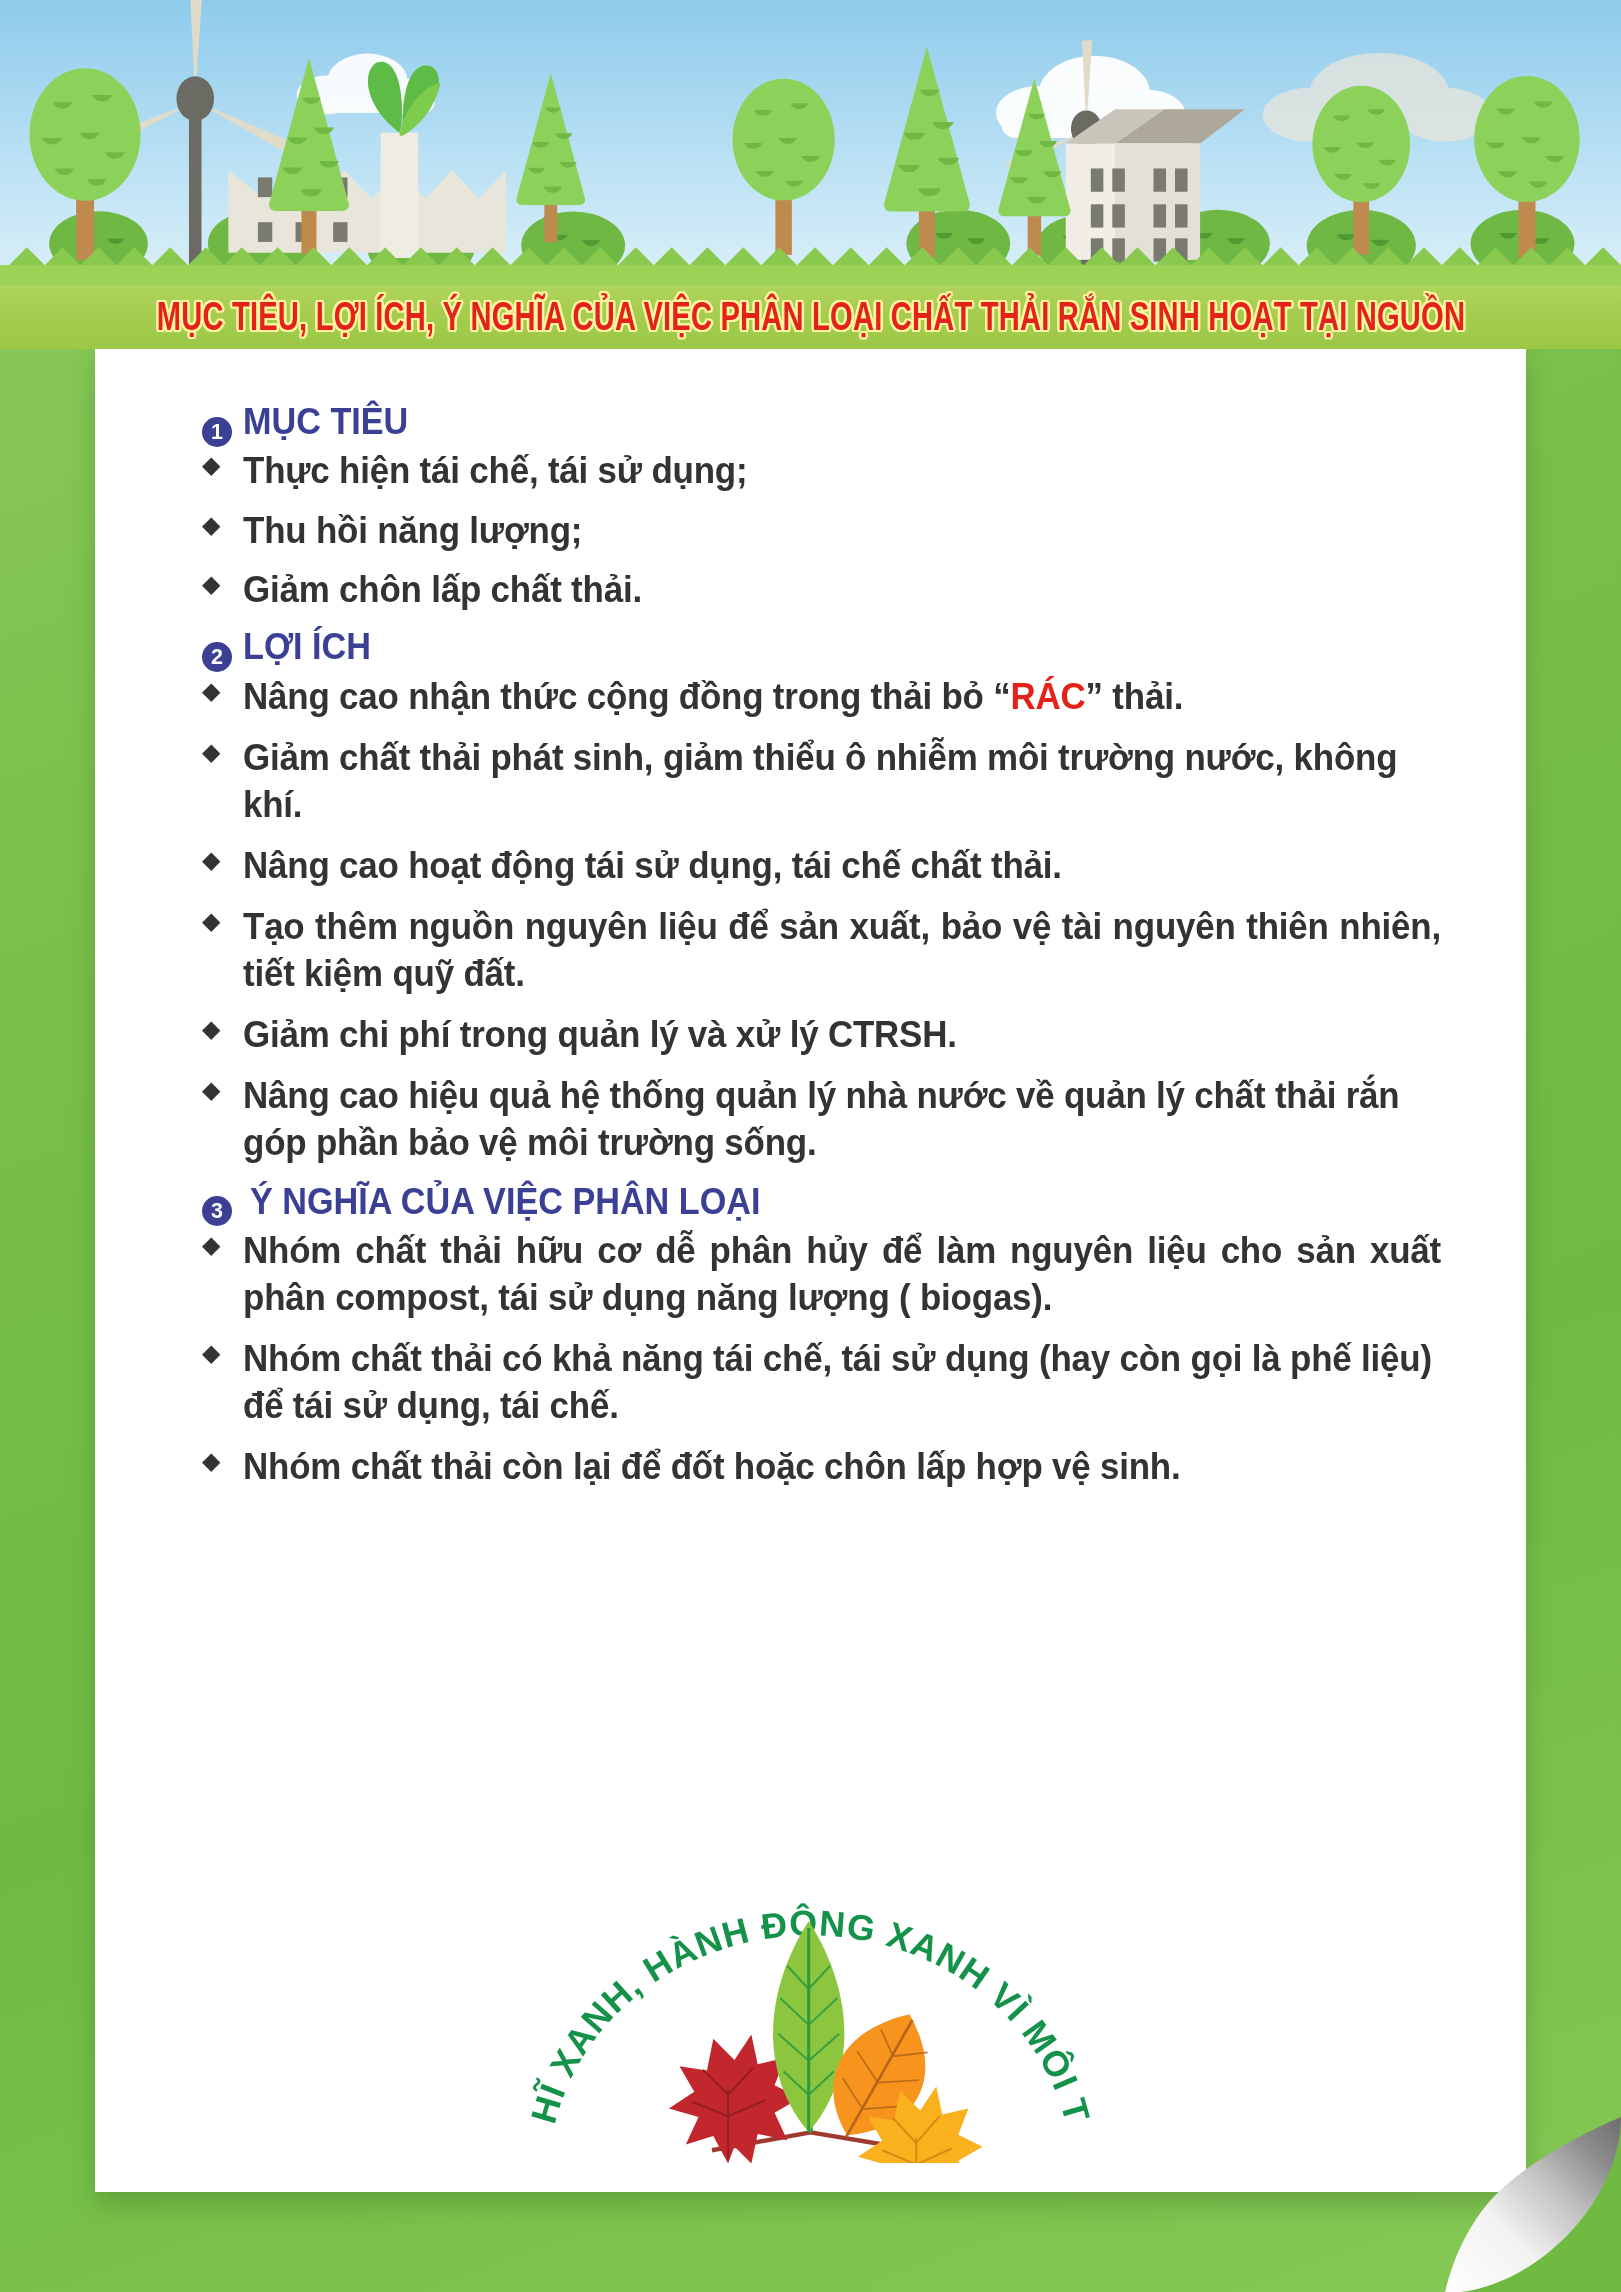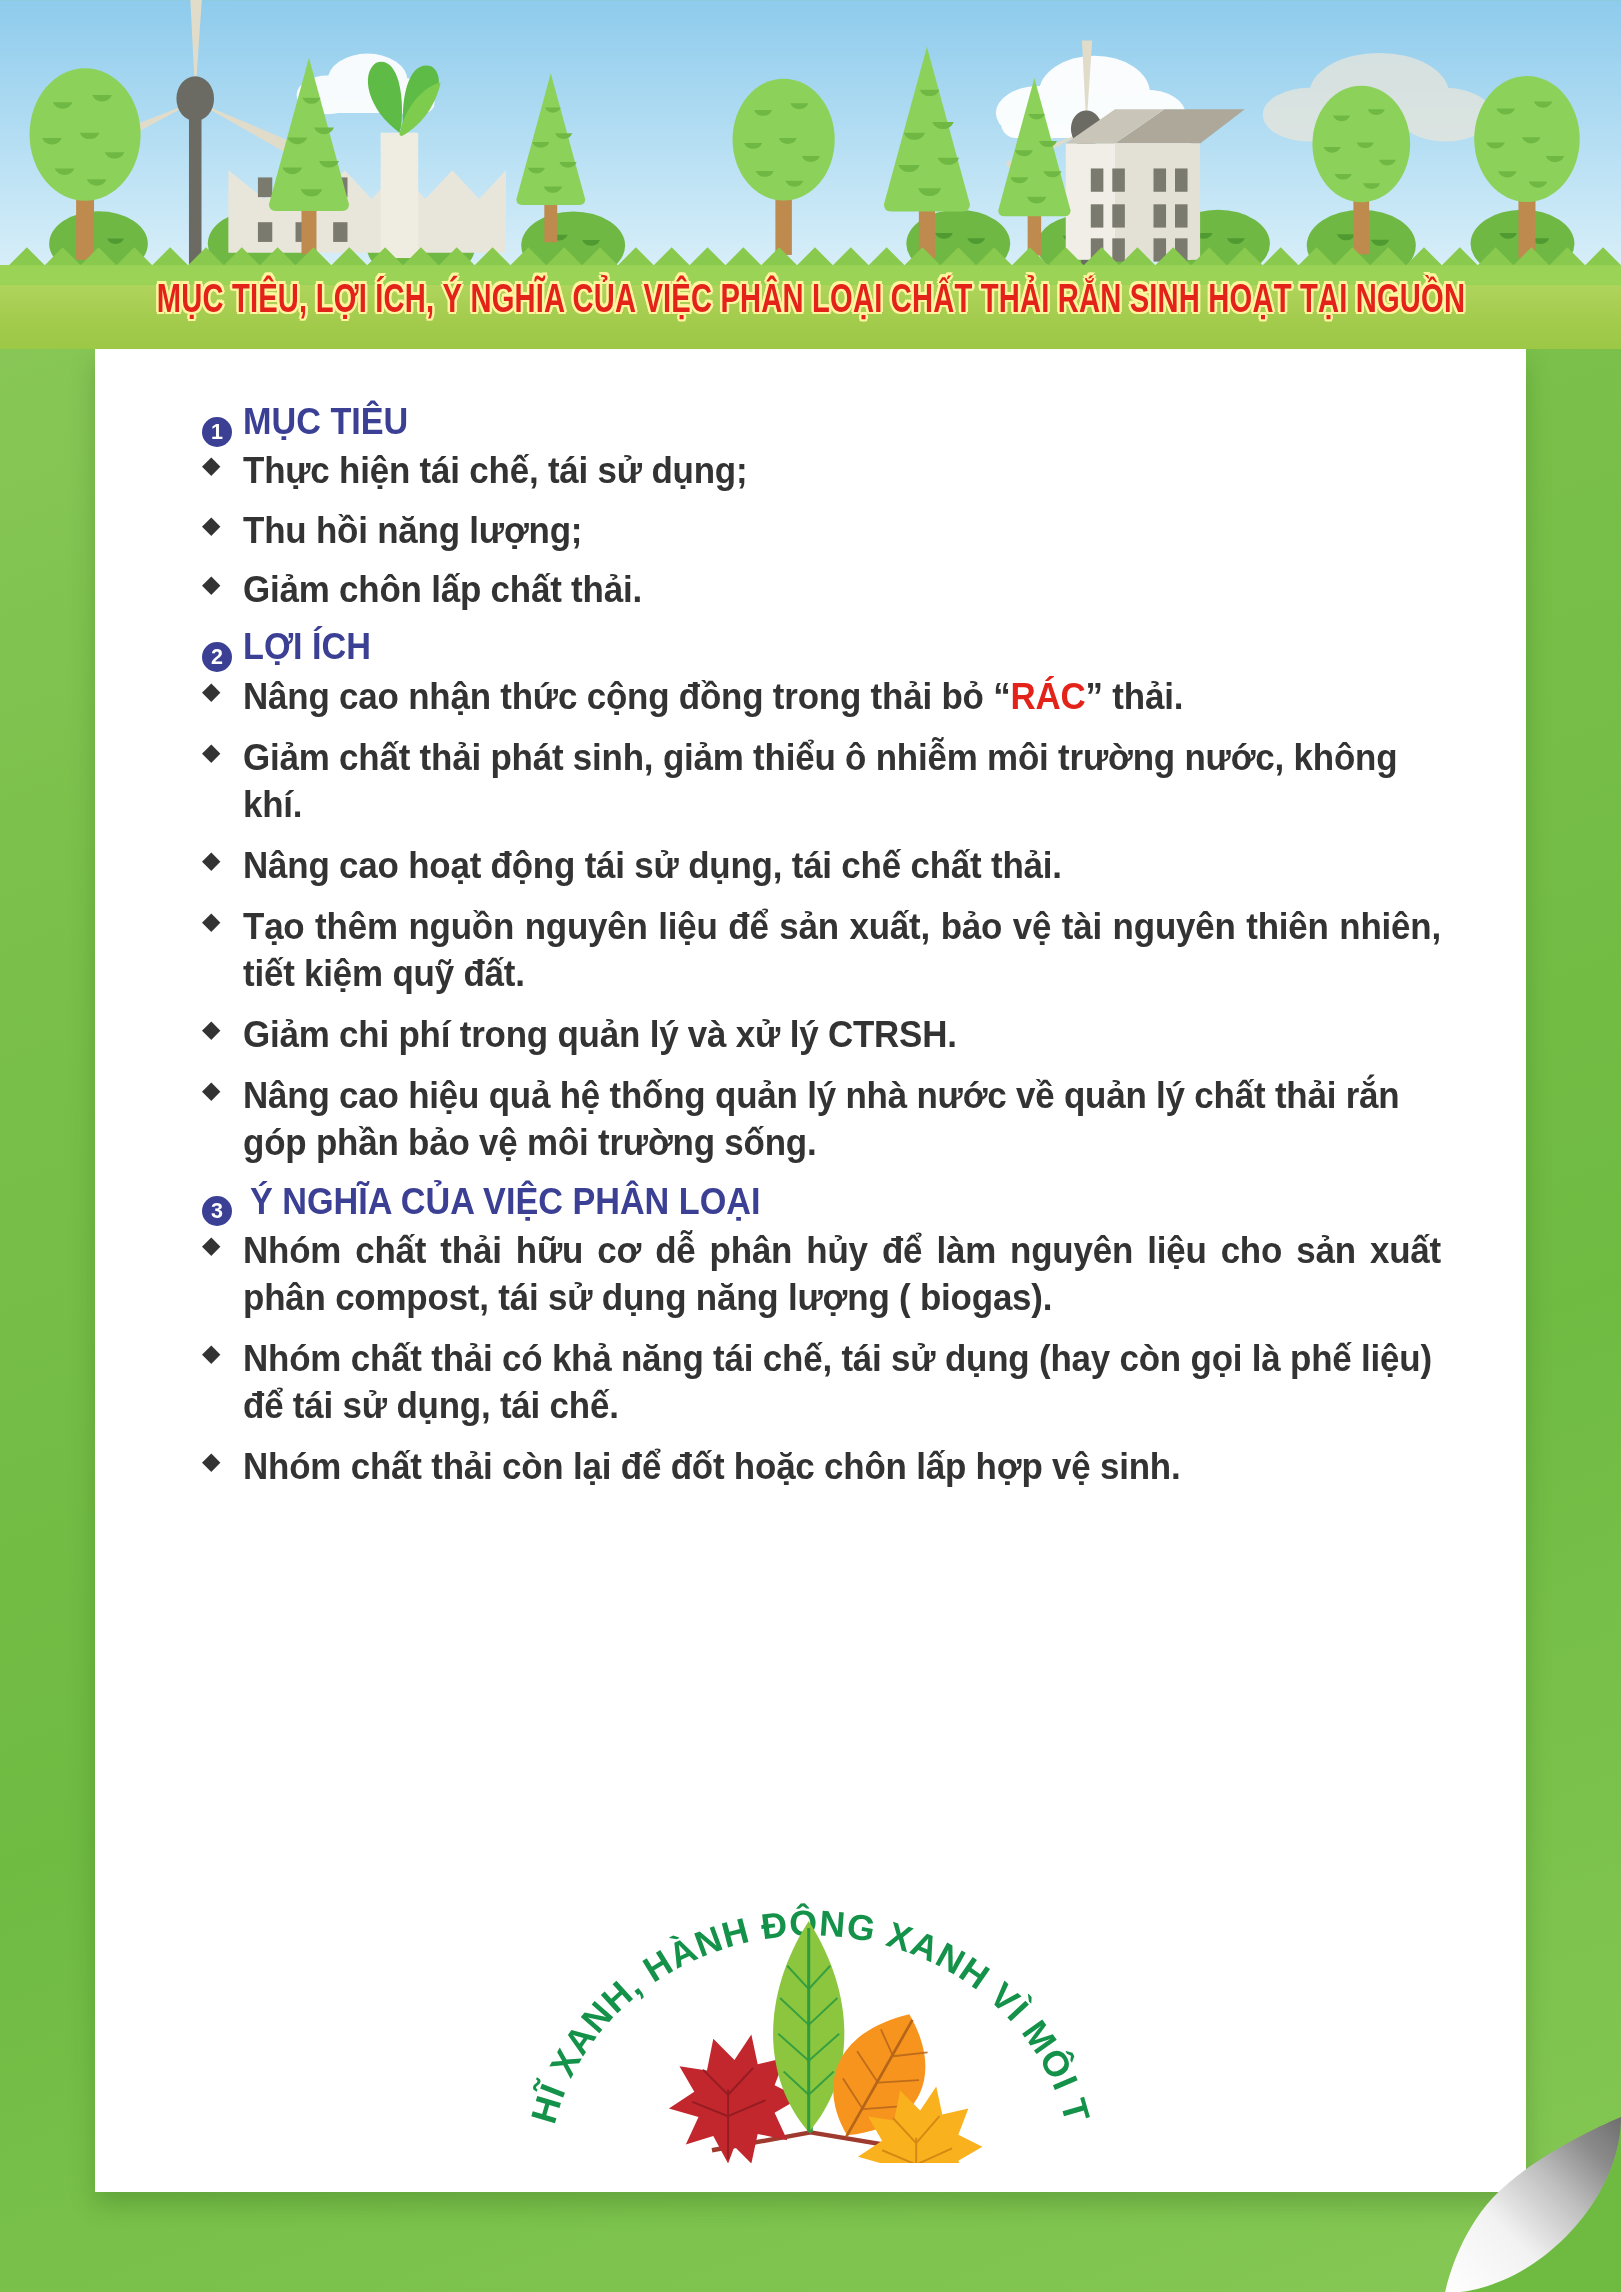--- a/index.html
+++ b/index.html
@@ -20,21 +20,21 @@
     width: 1621px; height: 285px;
     overflow: hidden;
   }
   .header-scene svg { display:block; width:1621px; height:285px; }
 
   
   .title-band {
     position: absolute; left: 0; top: 285px;
     width: 1621px; height: 64px;
     background: linear-gradient(180deg,#AFD45C 0%, #A4CC4E 50%, #9CC846 100%);
-    display: flex; justify-content: center;
+    display: flex; align-items: center; justify-content: center;
     z-index: 5;
   }
   .title-text {
     font-family: "Liberation Sans Narrow","Liberation Sans", sans-serif;
     font-weight: 700;
     font-size: 31px;
     letter-spacing: 0.2px;
     color: #E32219;
     white-space: nowrap;
     transform: scaleX(0.94) scaleY(1.30);

